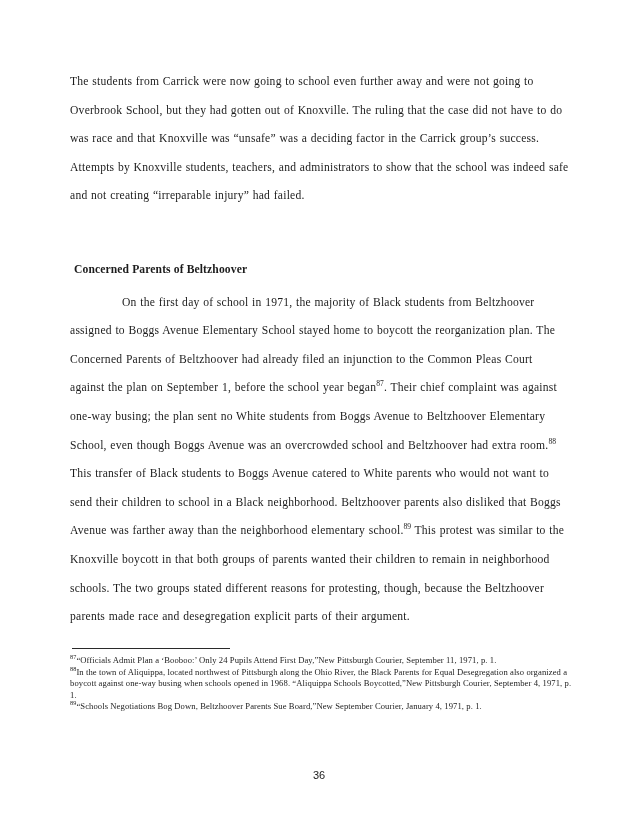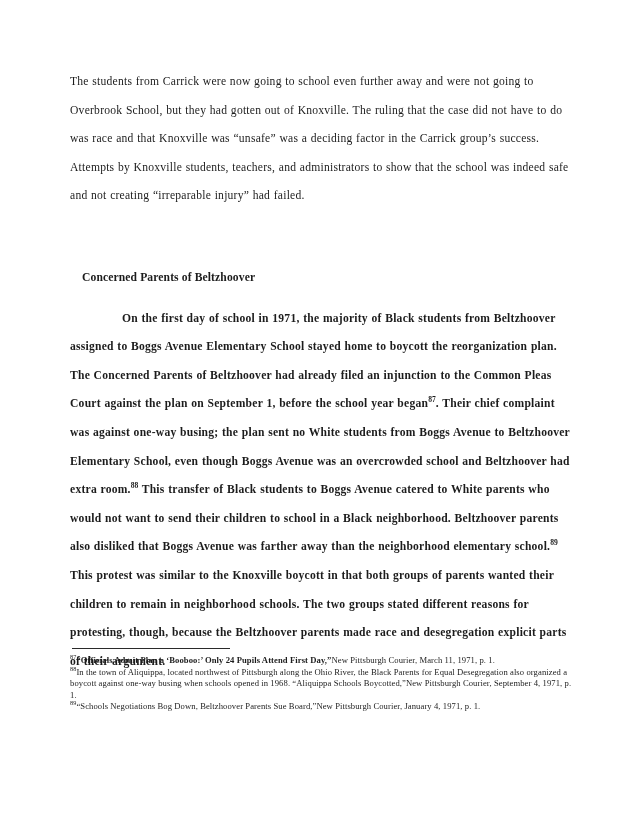--- a/index.html
+++ b/index.html
@@ -34,27 +34,27 @@
   
   .para {
     font-size: 11.6px;
     line-height: 28.6px;
     text-align: left;
     margin: 0;
     letter-spacing: 0.02em;
     word-spacing: 0.04em;
   }
 
-  .indent { text-indent: 52px; font-weight: bold; }
+  .indent { text-indent: 52px; }
 
   .section-heading {
     font-size: 11.6px;
     line-height: 28.6px;
     font-weight: bold;
-    margin: 12px;
+    margin: 4px;
     letter-spacing: 0.01em;
   }
 
   .gap-before-heading { height: 41px; }
 
   sup.fn {
     font-size: 7.6px;
     vertical-align: super;
     line-height: 0;
     letter-spacing: 0;
@@ -78,21 +78,21 @@
     line-height: 11.6px;
     margin: 0;
     text-align: left;
     letter-spacing: 0.01em;
   }
   .fn-item sup.fnnum {
     font-size: 6.2px;
     vertical-align: super;
     line-height: 0;
   }
-  .bold  { font-weight: bold; text-align: right; }
+  .bold  { font-weight: normal; text-align: right; }
   .ital  { }
 
   
   .page-number {
     position: absolute;
     left: 0;
     top: 769px;
     width: 638px;
     text-align: center;
     font-size: 11px;
@@ -114,22 +114,23 @@
     <p class="section-heading">Concerned Parents of Beltzhoover</p>
 
     <p class="para indent"><span>On the first day of school in 1971, the majority of Black students from Beltzhoover assigned to Boggs Avenue Elementary School stayed home to boycott the reorganization plan.  The Concerned Parents of Beltzhoover had already filed an injunction to the Common Pleas Court against the plan on September 1, before the school year began</span><sup class="fn">87</sup><span>.  Their chief complaint was against one-way busing; the plan sent no White students from Boggs Avenue to Beltzhoover Elementary School, even though Boggs Avenue was an overcrowded school and Beltzhoover had extra room.</span><sup class="fn">88</sup><span>  This transfer of Black students to Boggs Avenue catered to White parents who would not want to send their children to school in a Black neighborhood.  Beltzhoover parents also disliked that Boggs Avenue was farther away than the neighborhood elementary school.</span><sup class="fn">89</sup><span>  This protest was similar to the Knoxville boycott in that both groups of parents wanted their children to remain in neighborhood schools.  The two groups stated different reasons for protesting, though, because the Beltzhoover parents made race and desegregation explicit parts of their argument.</span></p>
 
   </div>
 
   <div class="footnotes">
 
     <div class="fn-rule"></div>
 
-    <p class="fn-item"><sup class="fnnum">87</sup><span class="bold">“Officials Admit Plan a ‘Booboo:’ Only 24 Pupils Attend First Day,”</span><span class="ital">New Pittsburgh Courier</span><span>, March 11, 1971, p. 1.</span></p>
+    <p class="fn-item"><sup class="fnnum">87</sup><span class="bold">“Officials Admit Plan a ‘Booboo:’ Only 24 Pupils Attend First Day,”</span><span class="ital">New Pittsburgh Courier</span><span>, September 11, 1971, p. 1.</span></p>
 
     <p class="fn-item"><sup class="fnnum">88</sup><span>In the town of Aliquippa, located northwest of Pittsburgh along the Ohio River, the Black Parents for Equal Desegregation also organized a boycott against one-way busing when schools opened in 1968.  “Aliquippa Schools Boycotted,”</span><span class="ital">New Pittsburgh Courier</span><span>, September 4, 1971, p. 1.</span></p>
 
-    <p class="fn-item"><sup class="fnnum">89</sup><span>“Schools Negotiations Bog Down, Beltzhoover Parents Sue Board,”</span><span class="ital">New Pittsburgh Courier,</span><span> January 4, 1971, p. 1.</span></p>
+    <p class="fn-item"><sup class="fnnum">89</sup><span>“Schools Negotiations Bog Down, Beltzhoover Parents Sue Board,”</span><span class="ital">New September Courier,</span><span> January 4, 1971, p. 1.</span></p>
 
   </div>
 
+  <div class="page-number">36</div>
 
 </div>
 
 </body></html>

